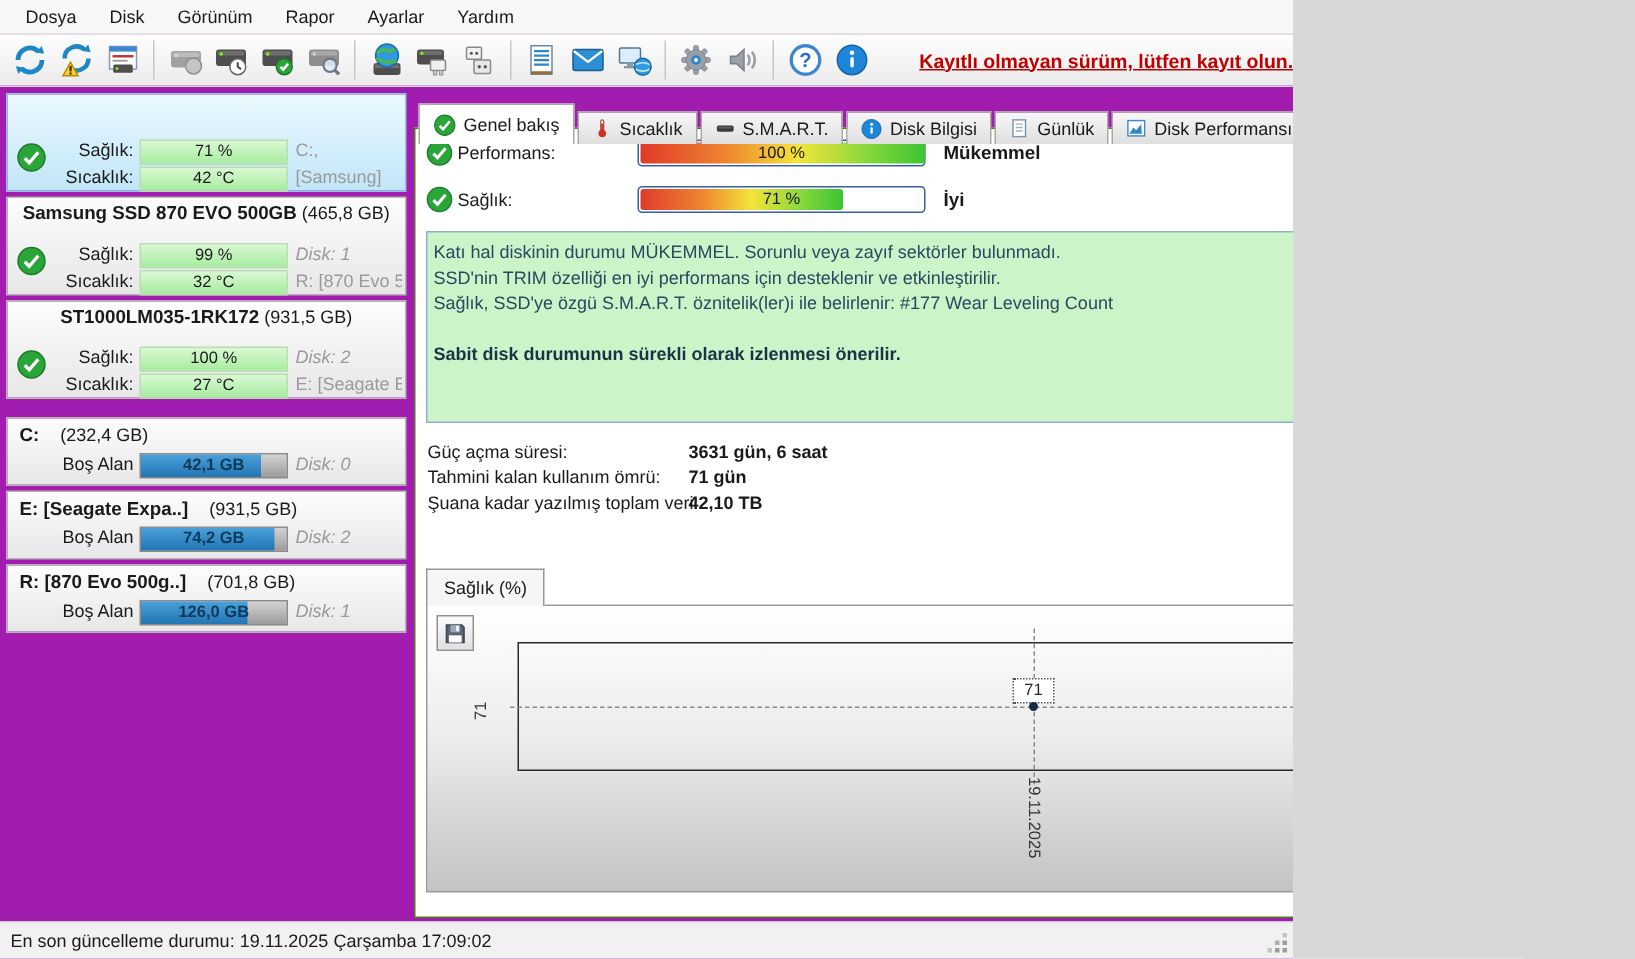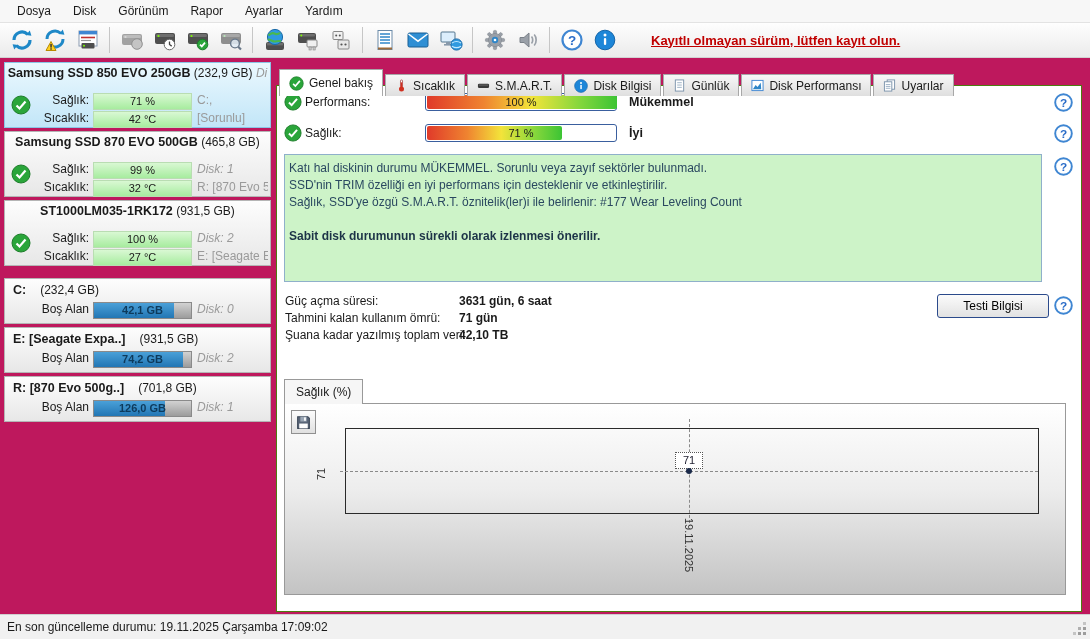--- a/index.html
+++ b/index.html
@@ -1,16 +1,16 @@
 <!DOCTYPE html>
 <html><head>
 <meta charset="utf-8">
 <style>
   html,body{margin:0;padding:0;background:#d8d8d8;}
-  #app{position:relative;width:1090px;height:639px;background:#be185d;overflow:hidden;
+  #app{position:relative;width:862px;height:639px;background:#a21caf;overflow:hidden;
        font-family:"Liberation Sans",sans-serif;font-size:12px;color:#1a1a1a;}
   
   .menubar{position:absolute;left:0;top:0;right:0;height:22px;background:#f7f7f7;
            border-bottom:1px solid #e3e3e3;display:flex;align-items:center;padding-left:6px;}
   .menu-item{padding:3px 11px;cursor:default;}
   
   .toolbar{position:absolute;left:0;top:23px;right:0;height:34px;
            background:linear-gradient(#fefefe,#ebebeb);border-bottom:1px solid #d2d2d2;
            display:flex;align-items:center;padding-left:5px;}
   .tbtn{width:31px;height:30px;display:flex;align-items:center;justify-content:center;
@@ -303,36 +303,35 @@
             <circle cx="12" cy="7.1" r="1.5" fill="#fff"></circle>
           </svg>
         </span>
       </button>
     <span class="reg-link">Kayıtlı olmayan sürüm, lütfen kayıt olun.</span>
   </div>
 
   <div class="sidebar">
 
     <div class="dcard selected">
-      <div class="card-title"><b>Samsung SSD 850 EVO 250GB</b> <span>(232,9 GB)</span> <span class="t-extra">Di</span></div>
       <span class="status-ic">
           <svg viewBox="0 0 20 20" width="20" height="20">
             <circle cx="10" cy="10" r="9" fill="#2aa53a" stroke="#1d7c2a"></circle>
             <path d="M5.5 10.5l3 3 6-7" stroke="#fff" stroke-width="2.2" fill="none"></path>
           </svg>
         </span>
       <div class="srow r1">
           <span class="slabel">Sağlık:</span>
           <span class="badge">71 %</span>
           <span class="sinfo">C:,</span>
         </div>
       <div class="srow r2">
           <span class="slabel">Sıcaklık:</span>
           <span class="badge">42 °C</span>
-          <span class="sinfo">[Sorunlu]</span>
+          <span class="sinfo">[Samsung]</span>
         </div>
     </div>
 
     <div class="dcard">
       <div class="card-title"><b>Samsung SSD 870 EVO 500GB</b> <span>(465,8 GB)</span></div>
       <span class="status-ic">
           <svg viewBox="0 0 20 20" width="20" height="20">
             <circle cx="10" cy="10" r="9" fill="#2aa53a" stroke="#1d7c2a"></circle>
             <path d="M5.5 10.5l3 3 6-7" stroke="#fff" stroke-width="2.2" fill="none"></path>
           </svg>

